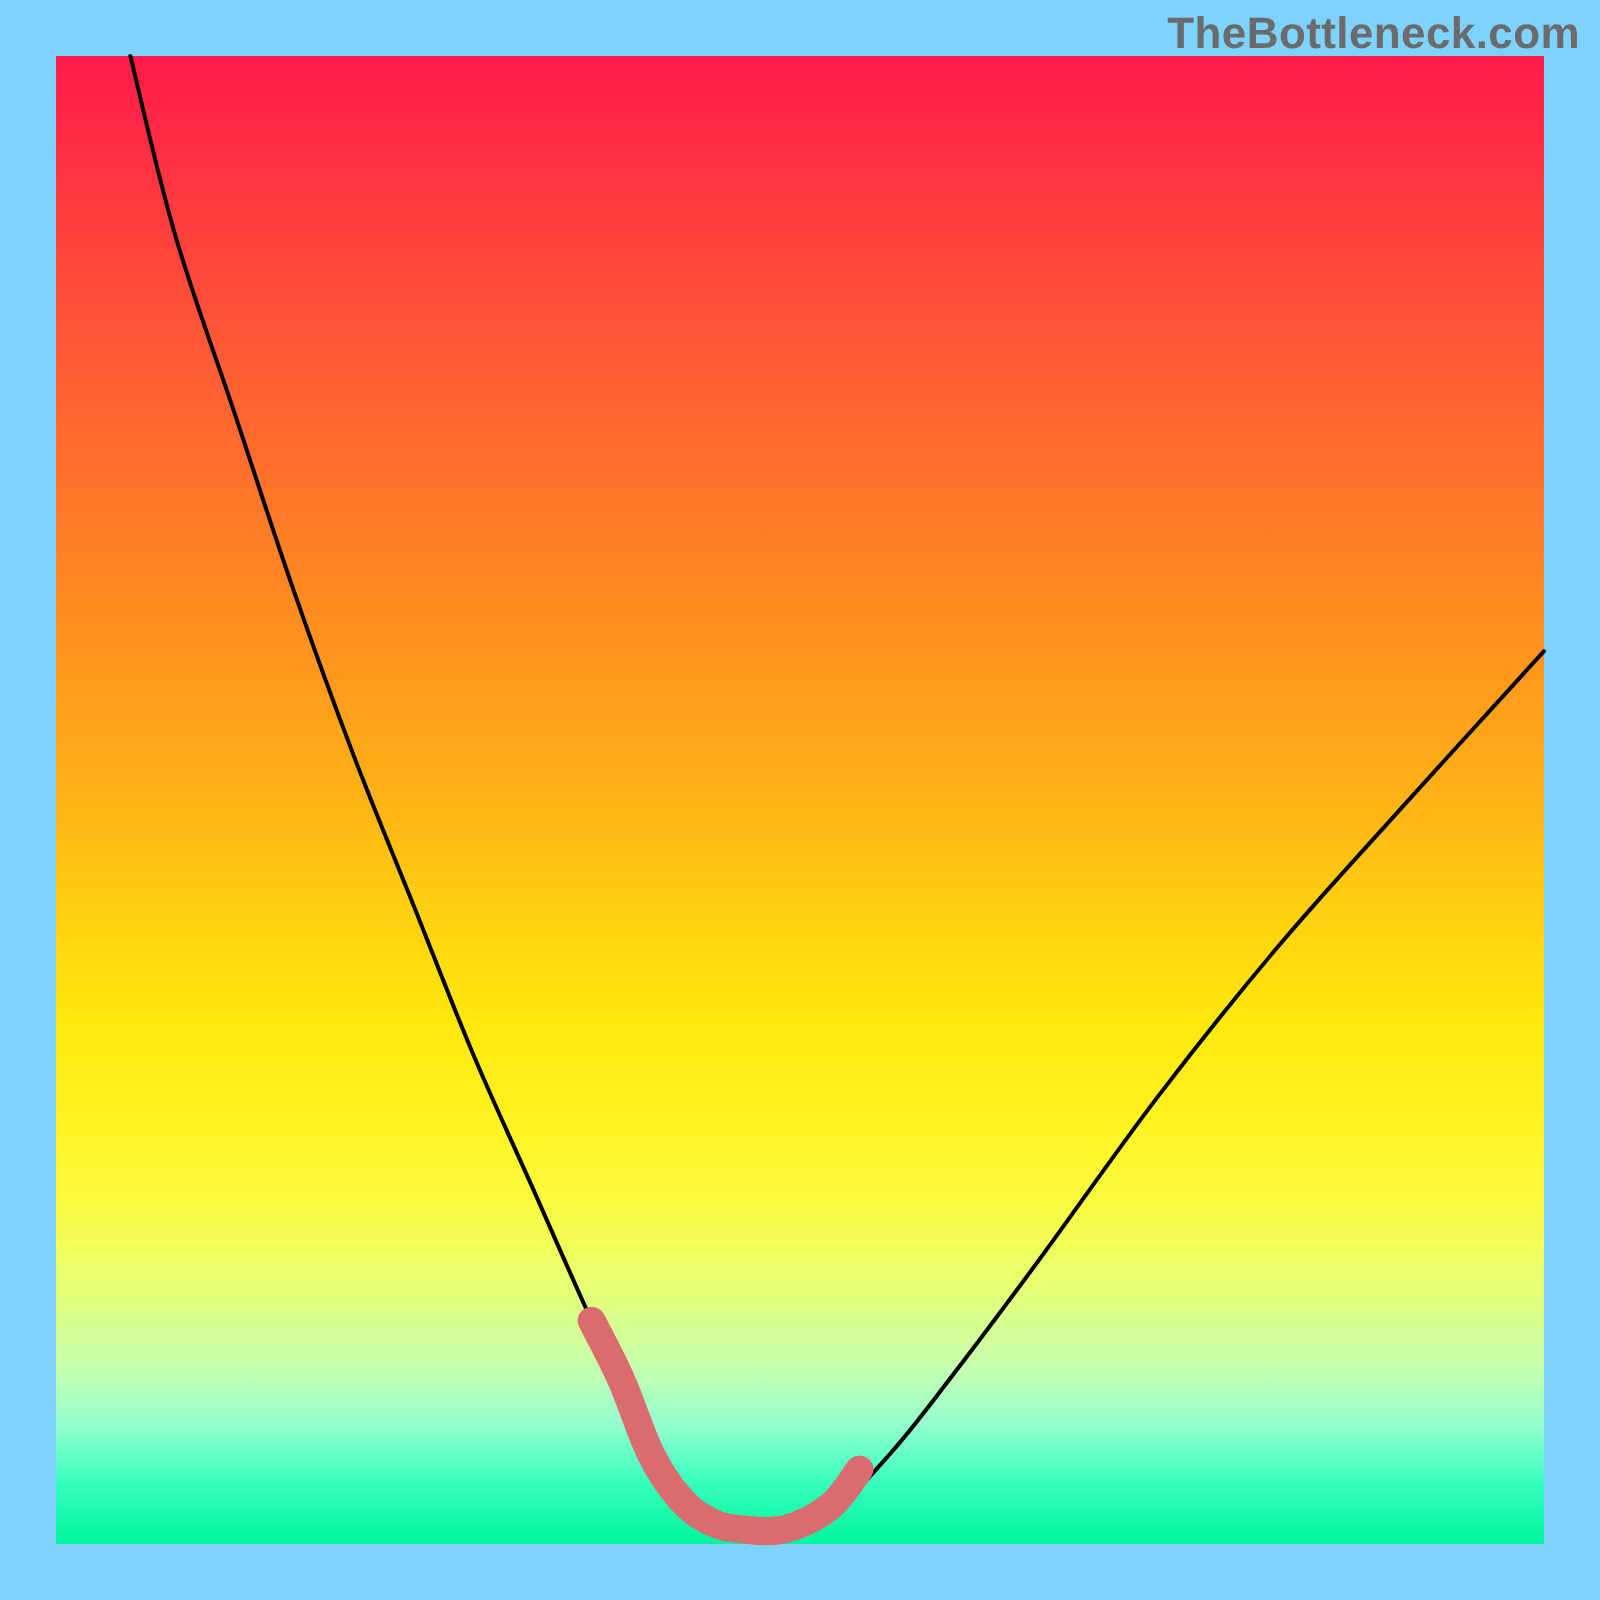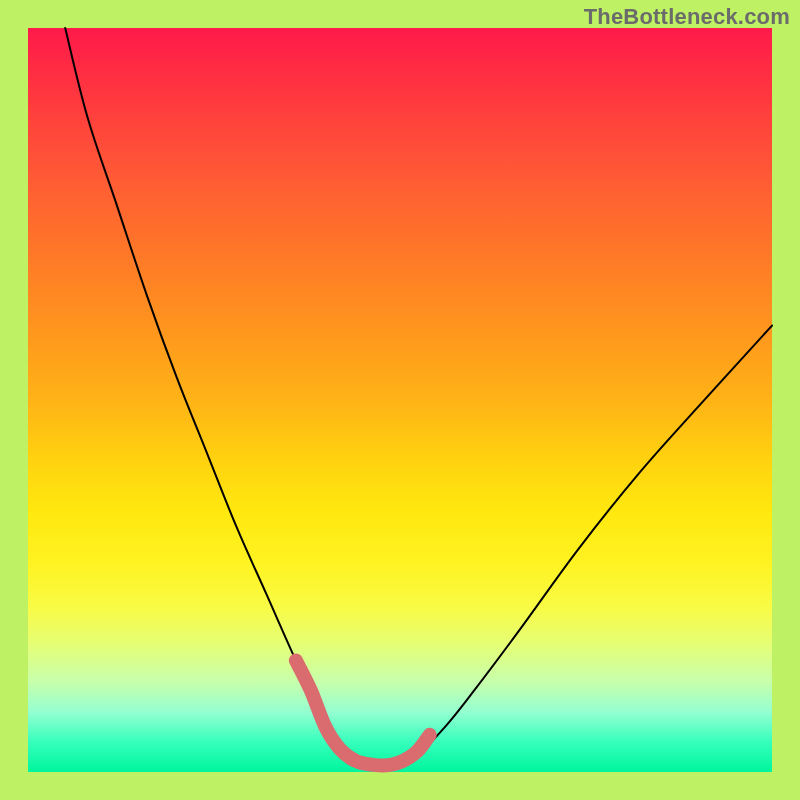--- a/index.html
+++ b/index.html
@@ -9,21 +9,21 @@
     height: 800px;
     background: #000;
     overflow: hidden;
   }
   .frame {
     position: absolute;
     left: 0;
     top: 0;
     width: 800px;
     height: 800px;
-    background: #bef264;
+    background: #7dd3fc;
   }
   .plot-area {
     position: absolute;
     left: 28px;
     top: 28px;
     width: 744px;
     height: 744px;
     
     background: linear-gradient(to bottom,
       #ff1a4a 0%,

